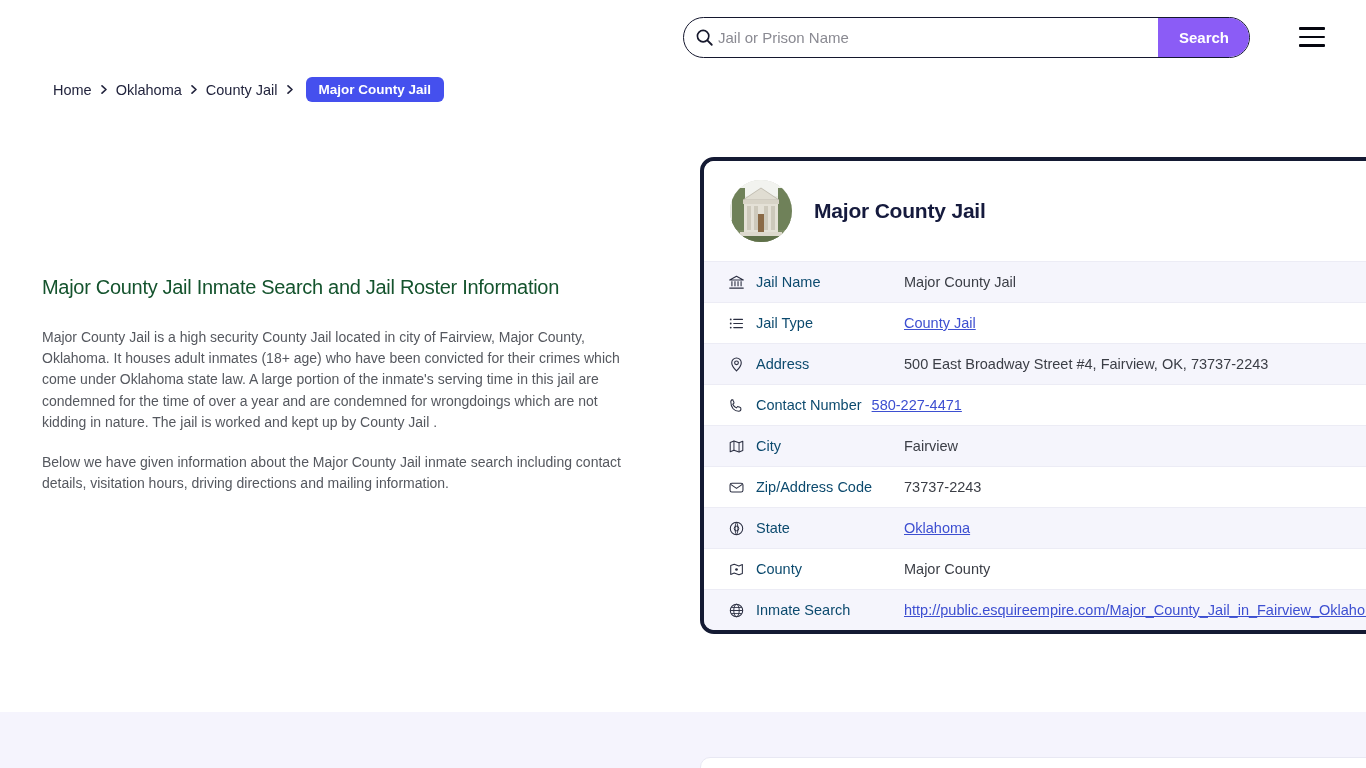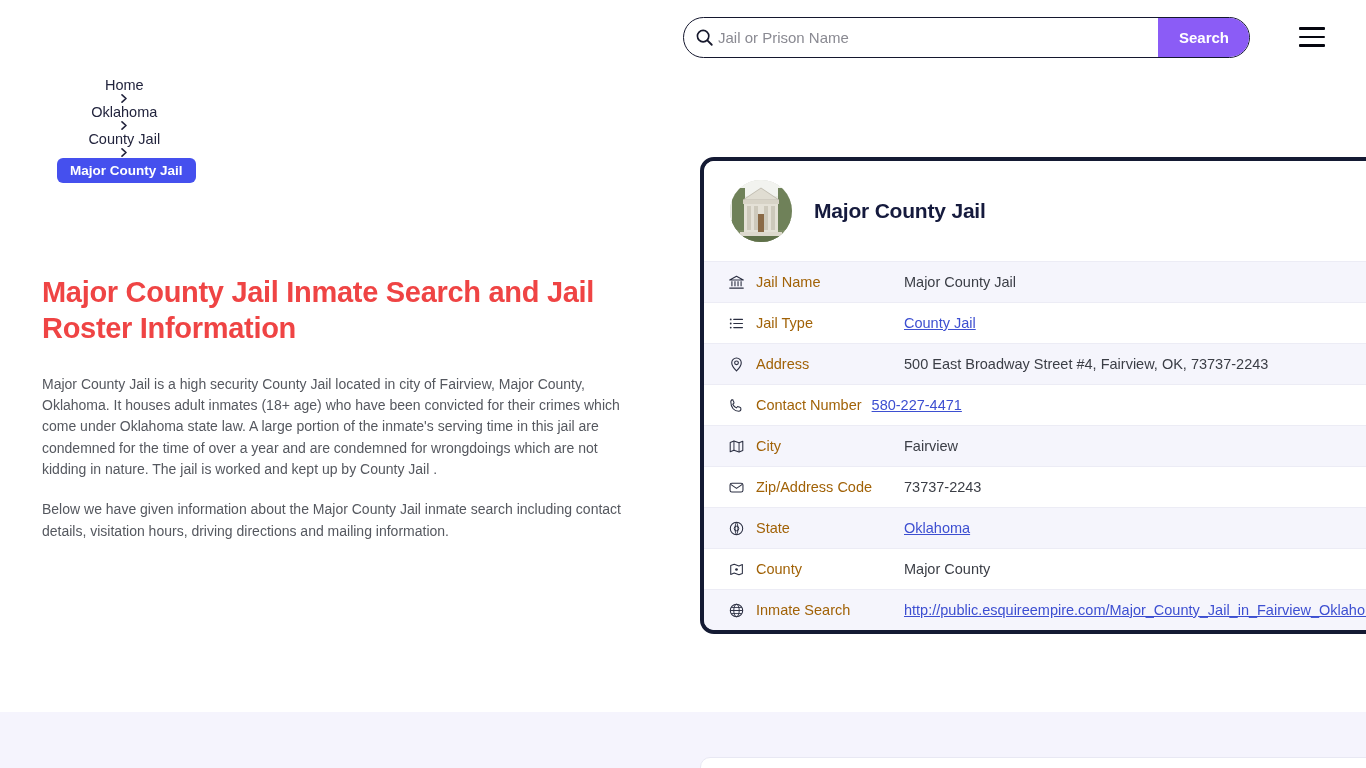--- a/index.html
+++ b/index.html
@@ -108,21 +108,20 @@
 
   
   .breadcrumb {
     position: absolute;
     left: 53px;
     top: 77px;
     display: flex;
     align-items: center;
     gap: 0px;
     font-size: 14.5px;
-    flex-direction: column;
   }
   .crumb {
     color: #22243d;
     text-decoration: none;
     font-weight: 500;
     cursor: pointer;
   }
   .crumb-sep {
     margin: 0 8px;
     display: inline-flex;
@@ -140,24 +139,24 @@
   }
 
   
   .left-col {
     position: absolute;
     left: 42px;
     top: 275px;
     width: 600px;
   }
   .page-title {
-    font-size: 29px;
+    font-size: 20px;
     line-height: 1.24;
-    font-weight: 700;
-    color: #ef4444;
+    font-weight: 400;
+    color: #14532d;
     letter-spacing: -0.3px;
     margin-bottom: 27px;
     max-width: 560px;
   }
   .body-para {
     font-size: 14px;
     line-height: 1.52;
     color: #55585f;
     margin-bottom: 19px;
     max-width: 596px;
@@ -208,21 +207,21 @@
   .info-row.alt { background: #f5f5fc; }
   .row-icon {
     width: 28px;
     flex: none;
     display: flex;
     align-items: center;
     color: #2b2f42;
   }
   .row-label {
     font-size: 14.5px;
-    color: #a16207;
+    color: #0c4a6e;
     white-space: nowrap;
     padding-right: 10px;
   }
   .row-label.fixed { width: 148px; }
   .row-value {
     font-size: 14.5px;
     color: #3b3e46;
     white-space: nowrap;
   }
   .row-value a {

